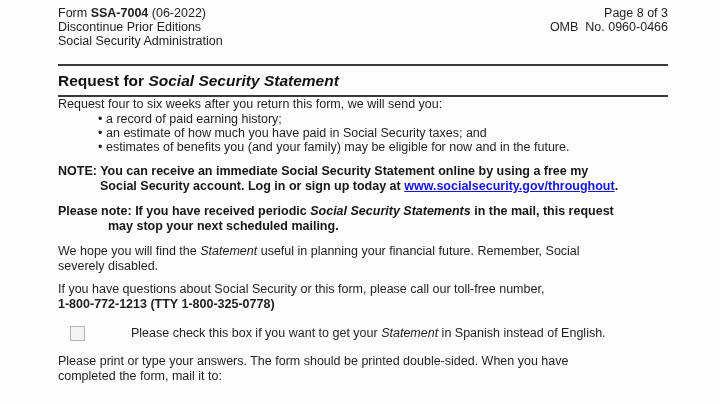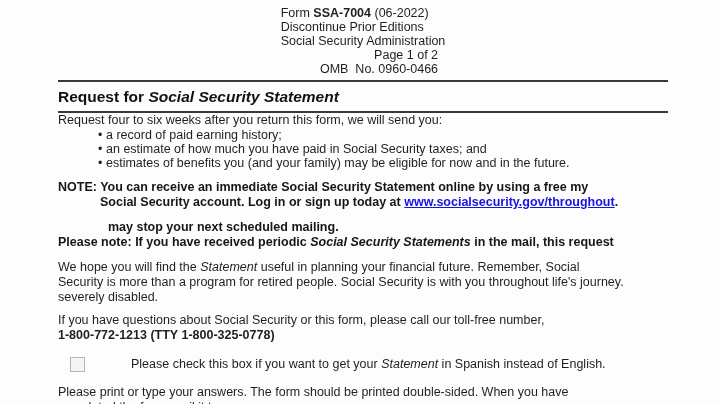--- a/index.html
+++ b/index.html
@@ -11,22 +11,22 @@
     -webkit-font-smoothing:antialiased;
   }
   .page{padding:6px 52px 0 58px;width:610px;}
   .line{white-space:nowrap;}
   .pre{white-space:pre;margin-left:32px;}
   .b{font-weight:bold;}
   .i{font-style:italic;}
   .bi{font-weight:bold;font-style:italic;}
 
   
-  .hdr{display:flex;justify-content:space-between;align-items:center;
-       border-bottom:2px solid #3a3a3a;padding-bottom:4px;flex-direction:column;}
+  .hdr{display:flex;justify-content:space-between;align-items:flex-start;
+       border-bottom:2px solid #3a3a3a;padding-bottom:16px;}
   .hdr .left div,.hdr .right div{line-height:14px;}
   .hdr .right{text-align:right;}
 
   
   .title{
     font-size:15.5px;font-weight:bold;line-height:26px;
     border-bottom:2px solid #3a3a3a;padding:2px 0 1px 0;color:#111;
   }
 
   p.para{margin:0;}
@@ -56,47 +56,46 @@
 
 <div class="page">
 
   <div class="hdr">
     <div class="left">
       <div class="line"><span>Form </span><span class="b">SSA-7004</span><span> (06-2022)</span></div>
       <div class="line">Discontinue Prior Editions</div>
       <div class="line">Social Security Administration</div>
     </div>
     <div class="right">
-      <div class="line">Page 1 of 2</div>
+      <div class="line">Page 8 of 3</div>
       <div class="line pre">OMB  No. 0960-0466</div>
     </div>
   </div>
 
   <div class="title"><span>Request for </span><span class="bi">Social Security Statement</span></div>
 
   <p class="para mt-intro line">Request four to six weeks after you return this form, we will send you:</p>
   <div class="bullets">
     <div class="line"><span class="bullet-dot">•</span><span>a record of paid earning history;</span></div>
     <div class="line"><span class="bullet-dot">•</span><span>an estimate of how much you have paid in Social Security taxes; and</span></div>
     <div class="line"><span class="bullet-dot">•</span><span>estimates of benefits you (and your family) may be eligible for now and in the future.</span></div>
   </div>
 
   <div class="para mt-std bold-para">
     <div class="line"><span>NOTE:</span> <span>You can receive an immediate Social Security Statement online by using a free my</span></div>
     <div class="line indent-note"><span>Social Security account. Log in or sign up today at </span><a class="link">www.socialsecurity.gov/throughout</a><span>.</span></div>
   </div>
 
   <div class="para mt-std bold-para">
+    <div class="line"><span>Please note:</span> <span>If you have received periodic </span><span class="i">Social Security Statements</span><span> in the mail, this request</span></div>
     <div class="line indent-pnote">may stop your next scheduled mailing.</div>
-    <div class="line"><span>Please note:</span> <span>If you have received periodic </span><span class="i">Social Security Statements</span><span> in the mail, this request</span></div>
   </div>
 
   <div class="para mt-std">
     <div class="line"><span>We hope you will find the </span><span class="i">Statement</span><span> useful in planning your financial future. Remember, Social</span></div>
-    <div class="line">Security is more than a program for retired people. Social Security is with you throughout life's journey.</div>
     <div class="line">severely disabled.</div>
   </div>
 
   <div class="para mt-q">
     <div class="line">If you have questions about Social Security or this form, please call our toll-free number,</div>
     <div class="line b">1-800-772-1213 (TTY 1-800-325-0778)</div>
   </div>
 
   <div class="cb-row mt-cb">
     <span class="checkbox"></span>

